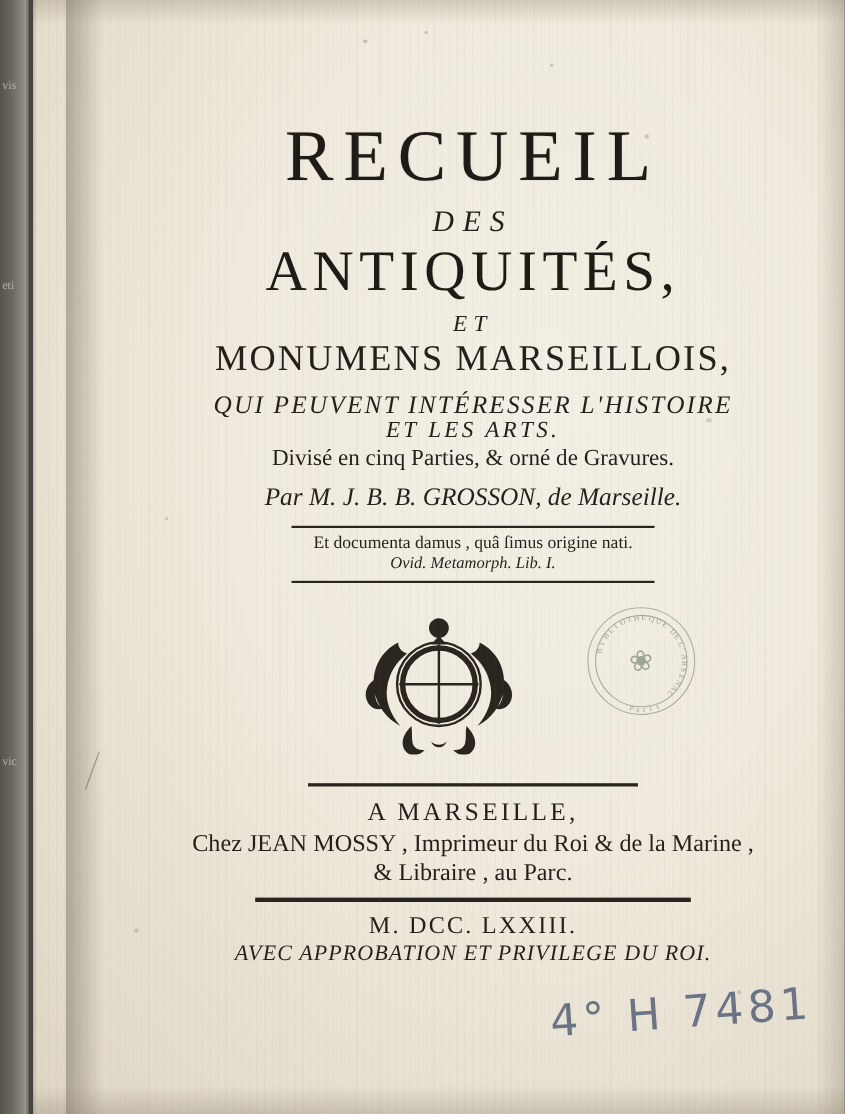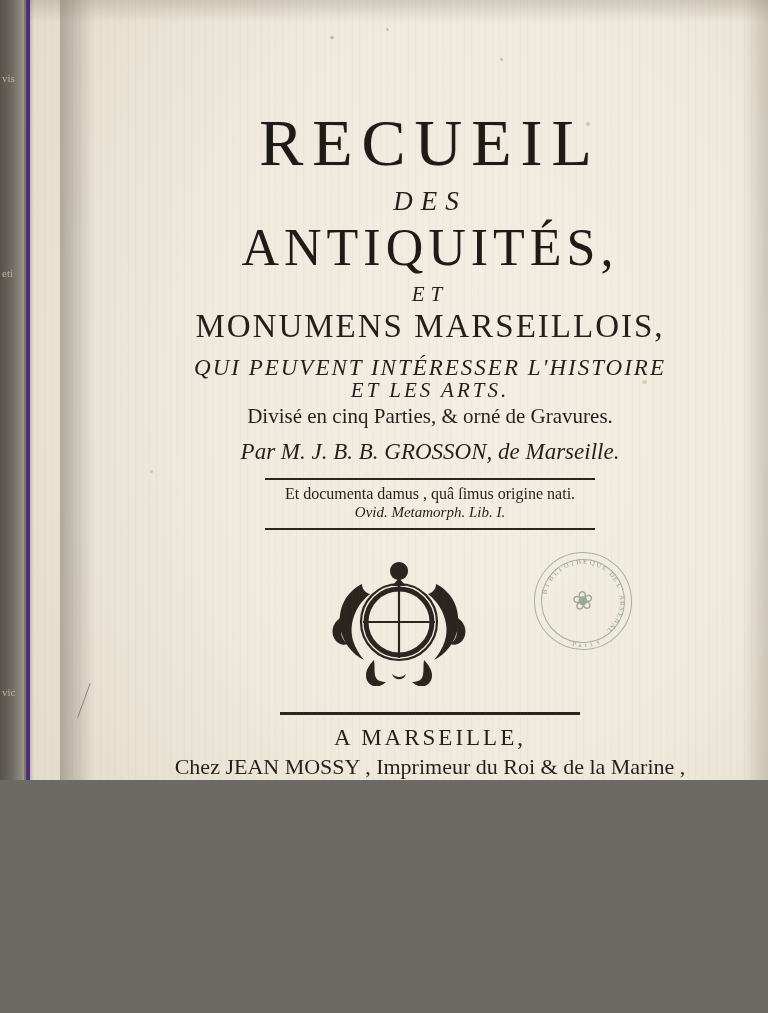--- a/index.html
+++ b/index.html
@@ -10,22 +10,22 @@
   body {
     width: 768px;
     height: 1013px;
     overflow: hidden;
     font-family: "Liberation Serif", serif;
   }
 
   #page {
     position: relative;
     width: 768px;
-    height: 780px;
-    background: #4c1d95;
+    height: 1013px;
+    background: #404040;
     overflow: hidden;
   }
 
   
   .gutter {
     position: absolute;
     left: 0; top: 0;
     width: 26px; height: 1013px;
     background: linear-gradient(to right, #55524c 0%, #6e6a62 45%, #8d887e 80%, #ada69b 100%);
   }
@@ -306,21 +306,21 @@
   }
 </style>
 </head>
 <body>
 
 <div id="page">
 
   <div class="gutter"></div>
 
   <div class="marg" style="top:72px">vis</div>
-  <div class="marg" style="top:267px">eti</div>
+  <div class="marg" style="top:254px">eti</div>
   <div class="marg" style="top:686px">vic</div>
 
   <div class="leaf">
     <div class="leaf-shadow"></div>
     <div class="edge-right"></div>
     <div class="edge-top"></div>
     <div class="edge-bottom"></div>
 
     <div class="spot" style="left:300px;top:36px;width:4px;height:3px;background:rgba(120,96,62,0.35)"></div>
     <div class="spot" style="left:356px;top:28px;width:3px;height:3px;background:rgba(120,96,62,0.30)"></div>

